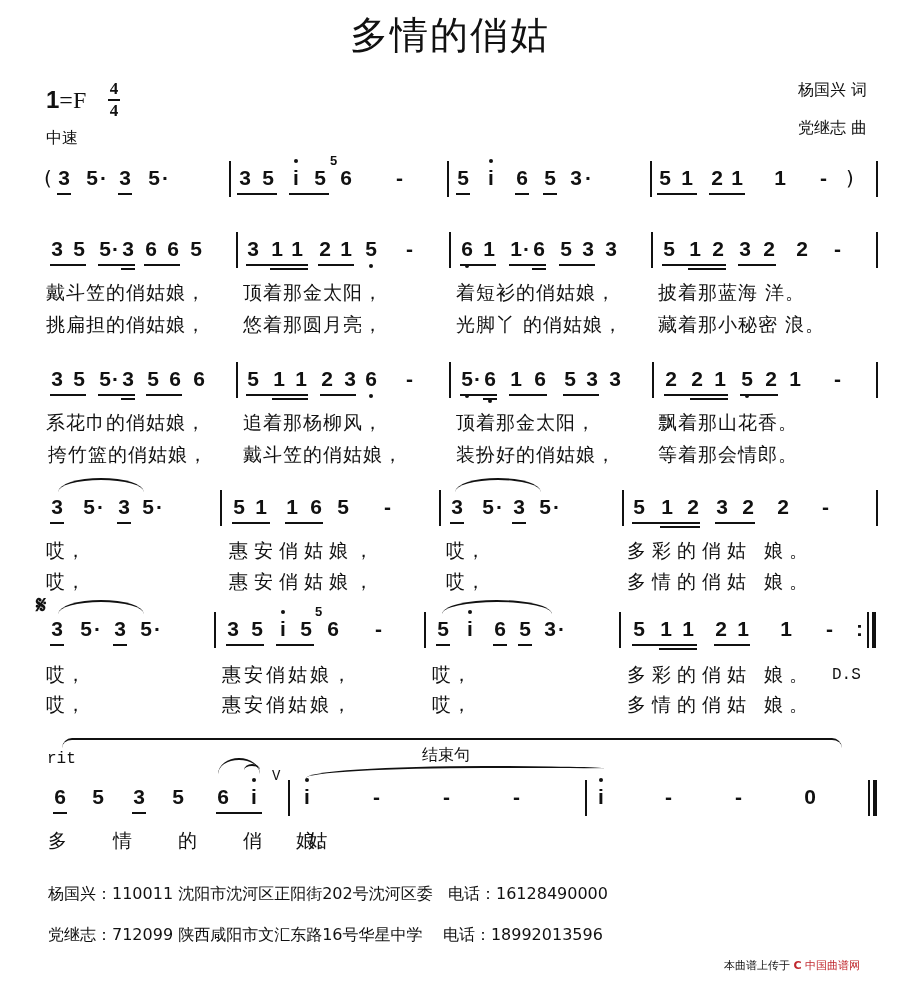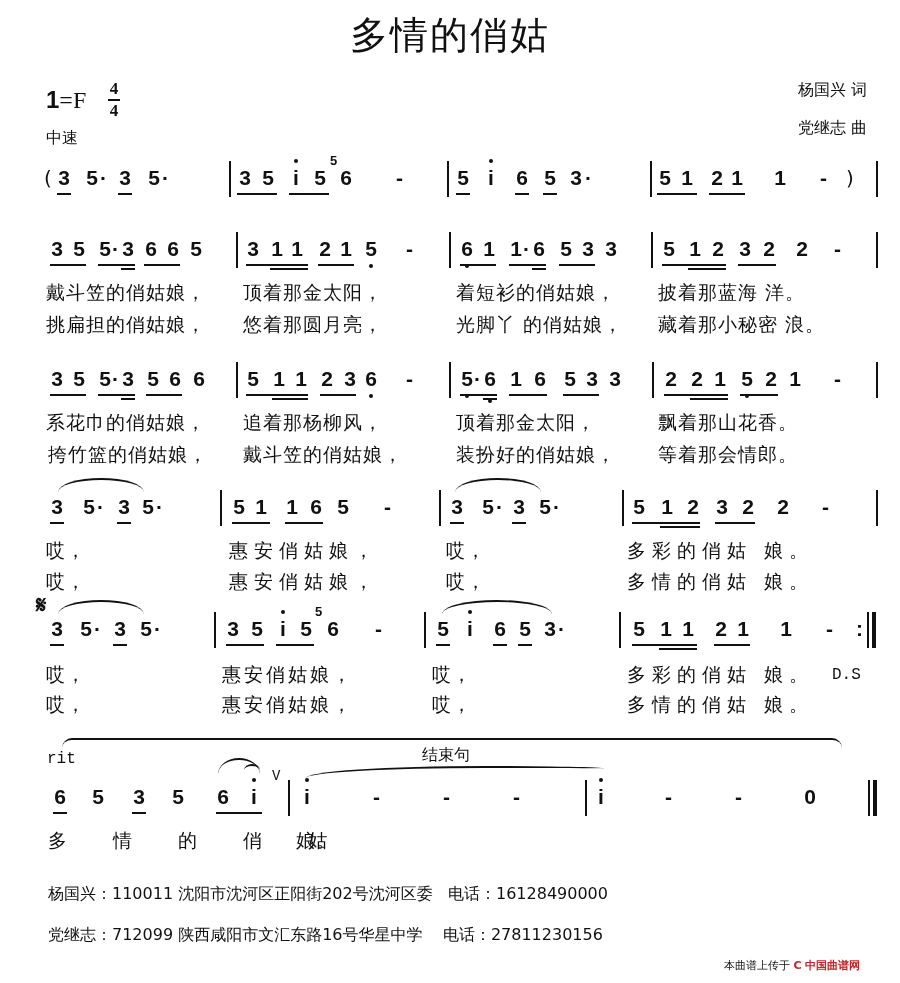--- a/index.html
+++ b/index.html
@@ -22,21 +22,21 @@
   .dash { position:absolute; top:0; font-family:"Liberation Sans", sans-serif; font-weight:bold; font-size:21px; line-height:30px; }
   .bl { position:absolute; top:-2px; width:2px; height:36px; background:#111; }
   .ul { position:absolute; height:2px; background:#111; }
   .paren { position:absolute; top:0; font-size:20px; line-height:30px; }
   .lyr { position:absolute; font-size:19px; letter-spacing:1px; }
   .slur { position:absolute; border-top:2px solid #111; border-radius:50% 50% 0 0 / 100% 100% 0 0; height:12px; }
   .grace { position:absolute; font-family:"Liberation Sans", sans-serif; font-weight:bold; font-size:13px; }
   .small { font-family:"Liberation Mono", monospace; font-size:16px; position:absolute; }
   .addr { font-size:16px; left:48px; font-family:"DejaVu Sans", sans-serif; }
   .footer { right:40px; top:958px; font-size:11px; }
-  .brand { color:#c0272d; font-weight:bold; }
+  .brand { color:#c0272d; font-weight:normal; }
 </style>
 </head>
 <body>
 
 <div class="abs title">多情的俏姑</div>
 <div class="abs key"><b>1</b><span>=F</span></div>
 <div class="abs timesig">
   <span>4</span>
     <span class="bar"></span>
     <span>4</span>
@@ -361,20 +361,20 @@
   <div class="bl" style="left:868px"></div>
   <div class="bl" style="left:873px;width:4px"></div>
 </div>
 <div class="abs lyr" style="top:828px;left:48px;letter-spacing:20px">多 情 的 俏 姑</div>
 <div class="abs lyr" style="top:828px;left:296px">娘。</div>
 
 <div class="abs addr" style="top:884px">
   <span>杨国兴：</span><span>110011</span>&nbsp;<span>沈阳市沈河区正阳街202号沈河区委</span>&nbsp;&nbsp;&nbsp;<span>电话：</span><span>16128490000</span>
 </div>
 <div class="abs addr" style="top:925px">
-  <span>党继志：</span><span>712099</span>&nbsp;<span>陕西咸阳市文汇东路16号华星中学</span>&nbsp;&nbsp;&nbsp;&nbsp;<span>电话：</span><span>27811230156</span>
+  <span>党继志：</span><span>712099</span>&nbsp;<span>陕西咸阳市文汇东路16号华星中学</span>&nbsp;&nbsp;&nbsp;&nbsp;<span>电话：</span><span>18992013596</span>
 </div>
 
 <div class="abs footer">
   <span>本曲谱上传于</span>
   <span style="color:#c0272d;font-weight:bold">C</span>
   <span class="brand">中国曲谱网</span>
 </div>
 
 </body></html>

